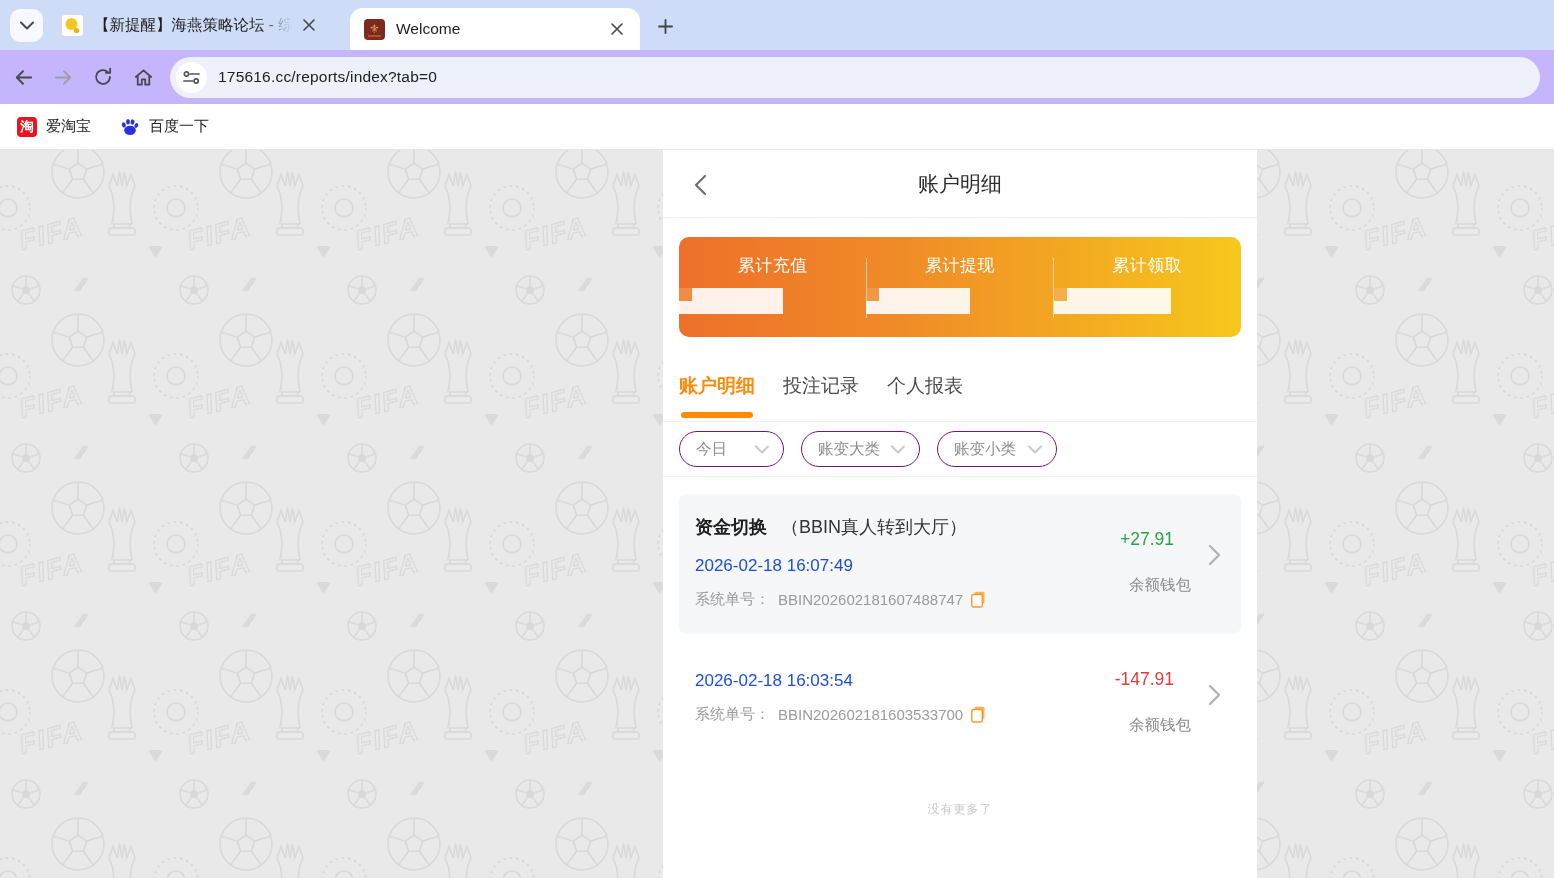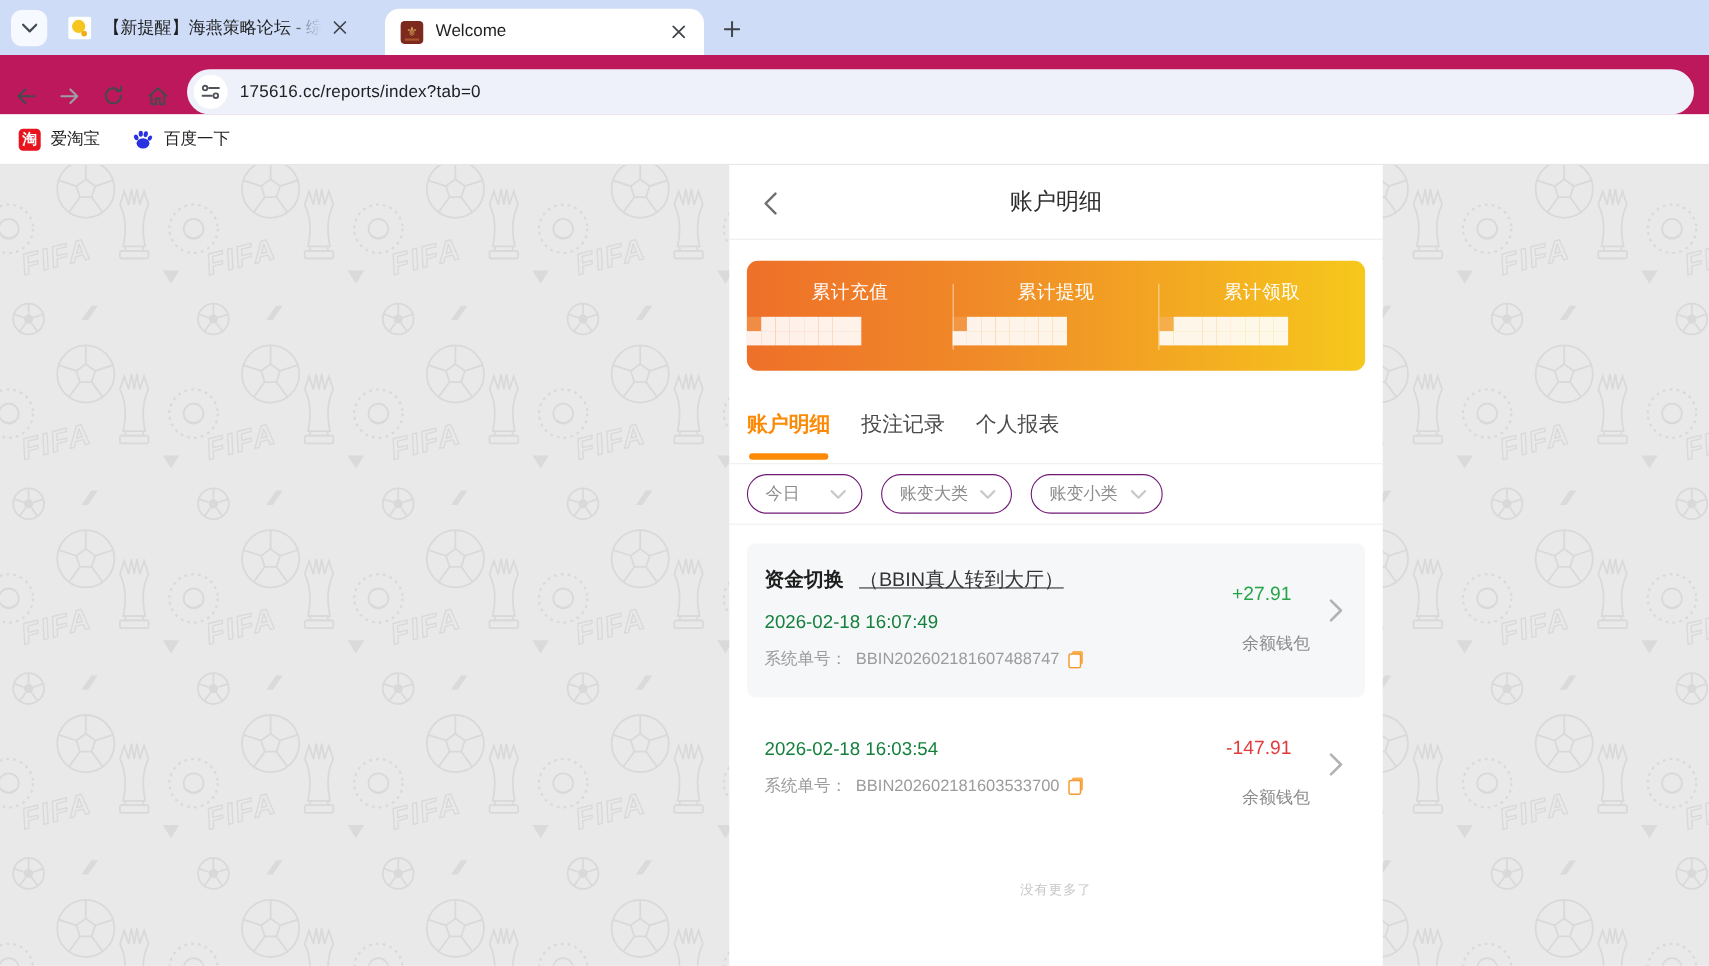--- a/index.html
+++ b/index.html
@@ -14,21 +14,21 @@
   .tab.inactive { left:48px; width:284px; }
   .tab.active { left:350px; top:8px; width:290px; height:42px; background:#fff; border-radius:13px 13px 0 0; }
   .tab .favicon { width:21px; height:21px; flex:0 0 21px; }
   .tab-title { margin-left:11px; font-size:15.5px; color:#1f1f1f; white-space:nowrap; overflow:hidden; flex:1;
     -webkit-mask-image:linear-gradient(90deg,#000 82%,transparent 98%);
     mask-image:linear-gradient(90deg,#000 82%,transparent 98%); }
   .tab-close { width:26px; height:26px; display:flex; align-items:center; justify-content:center; flex:0 0 26px; border-radius:50%; }
   .newtab-btn { position:absolute; left:652px; top:13px; width:26px; height:26px;
     display:flex; align-items:center; justify-content:center; border-radius:50%; }
 
-  .toolbar { height:54px; background:#be185d; display:flex; align-items:flex-end; }
+  .toolbar { height:54px; background:#c4b5fd; display:flex; align-items:center; }
   .nav-btn { width:34px; height:34px; display:flex; align-items:center; justify-content:center; border-radius:50%; }
   .nav-group { display:flex; gap:6px; margin-left:6px; }
   .url-pill { flex:1; height:41px; margin:0 14px 0 10px; background:#eef1f9; border-radius:21px;
     display:flex; align-items:center; padding-left:6px; }
   .site-info { width:31px; height:31px; background:#fff; border-radius:50%;
     display:flex; align-items:center; justify-content:center; }
   .url-text { margin-left:11px; font-size:15.5px; color:#202124; letter-spacing:.2px; }
 
   .bookmarks { height:46px; background:#fff; display:flex; align-items:center; border-bottom:1px solid #e7e7e7; }
   .bookmark { display:flex; align-items:center; gap:9px; margin-left:17px; }
@@ -69,22 +69,22 @@
   .pill { height:36px; border:1px solid #701a75; border-radius:18px; display:flex; align-items:center;
     justify-content:space-between; padding:0 14px 0 16px; color:#8c8c8c; font-size:15.5px; }
   .pill-today { width:105px; } .pill-major { width:119px; } .pill-minor { width:120px; }
 
   .records { padding-top:17px; }
   .record { position:relative; margin:0 16px; height:140px; border-radius:8px; }
   .record.highlight { background:#f6f7f8; }
   .r-left { padding:21px 0 0 16px; }
   .r-titleline { font-size:18px; color:#222; line-height:25px; }
   .r-type { font-weight:bold; color:#1e1e1e; }
-  .r-detail { margin-left:9px; color:#333;text-decoration:underline; }
-  .r-time { margin-top:16px; font-size:17px; color:#15803d; }
+  .r-detail { margin-left:9px; color:#333; }
+  .r-time { margin-top:16px; font-size:17px; color:#1d4ed8; }
   .r-order { margin-top:14px; font-size:15px; color:#9b9b9b; display:flex; align-items:center; gap:8px; }
   .r-amount { position:absolute; right:67px; top:35px; font-size:17.5px; }
   .r-amount.pos { color:#26a447; } .r-amount.neg { color:#e03a3a; }
   .r-wallet { position:absolute; right:50px; top:81px; font-size:15.5px; color:#8c8c8c;text-align:right; }
   .r-chevron { position:absolute; right:20px; top:50px; }
 
   .no-more { margin-top:27px; text-align:center; font-size:12px; color:#c7c7c7; letter-spacing:1px; }
 
   svg { display:block; }
 </style>

